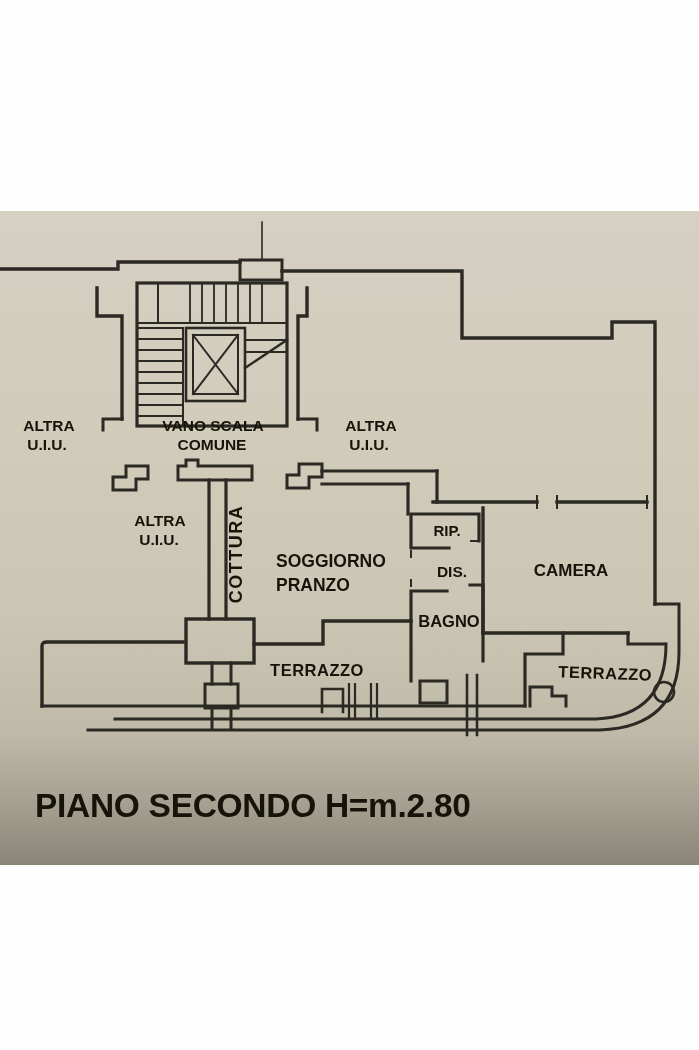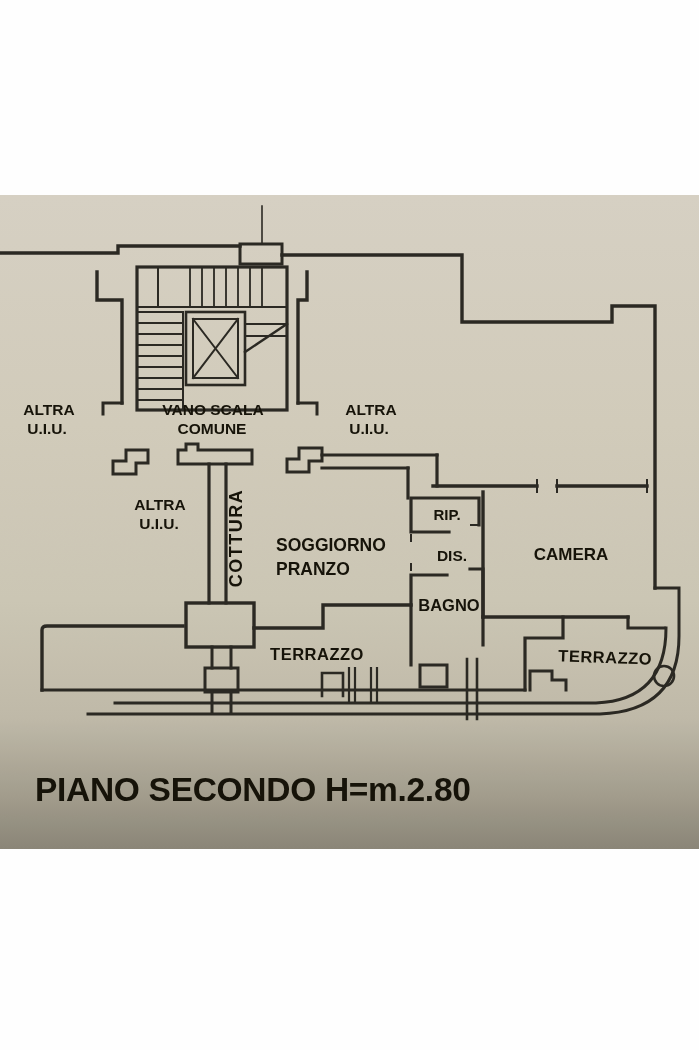--- a/index.html
+++ b/index.html
@@ -1,20 +1,20 @@
 <!DOCTYPE html>
 <html><head>
 <meta charset="utf-8">
 <style>
   html,body{margin:0;padding:0;}
   body{
     width:699px;height:1050px;position:relative;overflow:hidden;
     background:#fefefe;font-family:"Liberation Sans",sans-serif;
   }
-  #stage{position:absolute;left:0;top:0;width:699px;height:998px;}
+  #stage{position:absolute;left:0;top:16px;width:699px;height:998px;}
   svg text{fill:#161309;font-family:"Liberation Sans","DejaVu Sans",sans-serif;font-weight:bold;}
   svg .caption{letter-spacing:-0.3px;}
 </style>
 </head>
 <body>
 
 <div id="stage">
 <svg width="699" height="1050" viewBox="0 0 699 1050" xmlns="http://www.w3.org/2000/svg">
 
   <defs>

